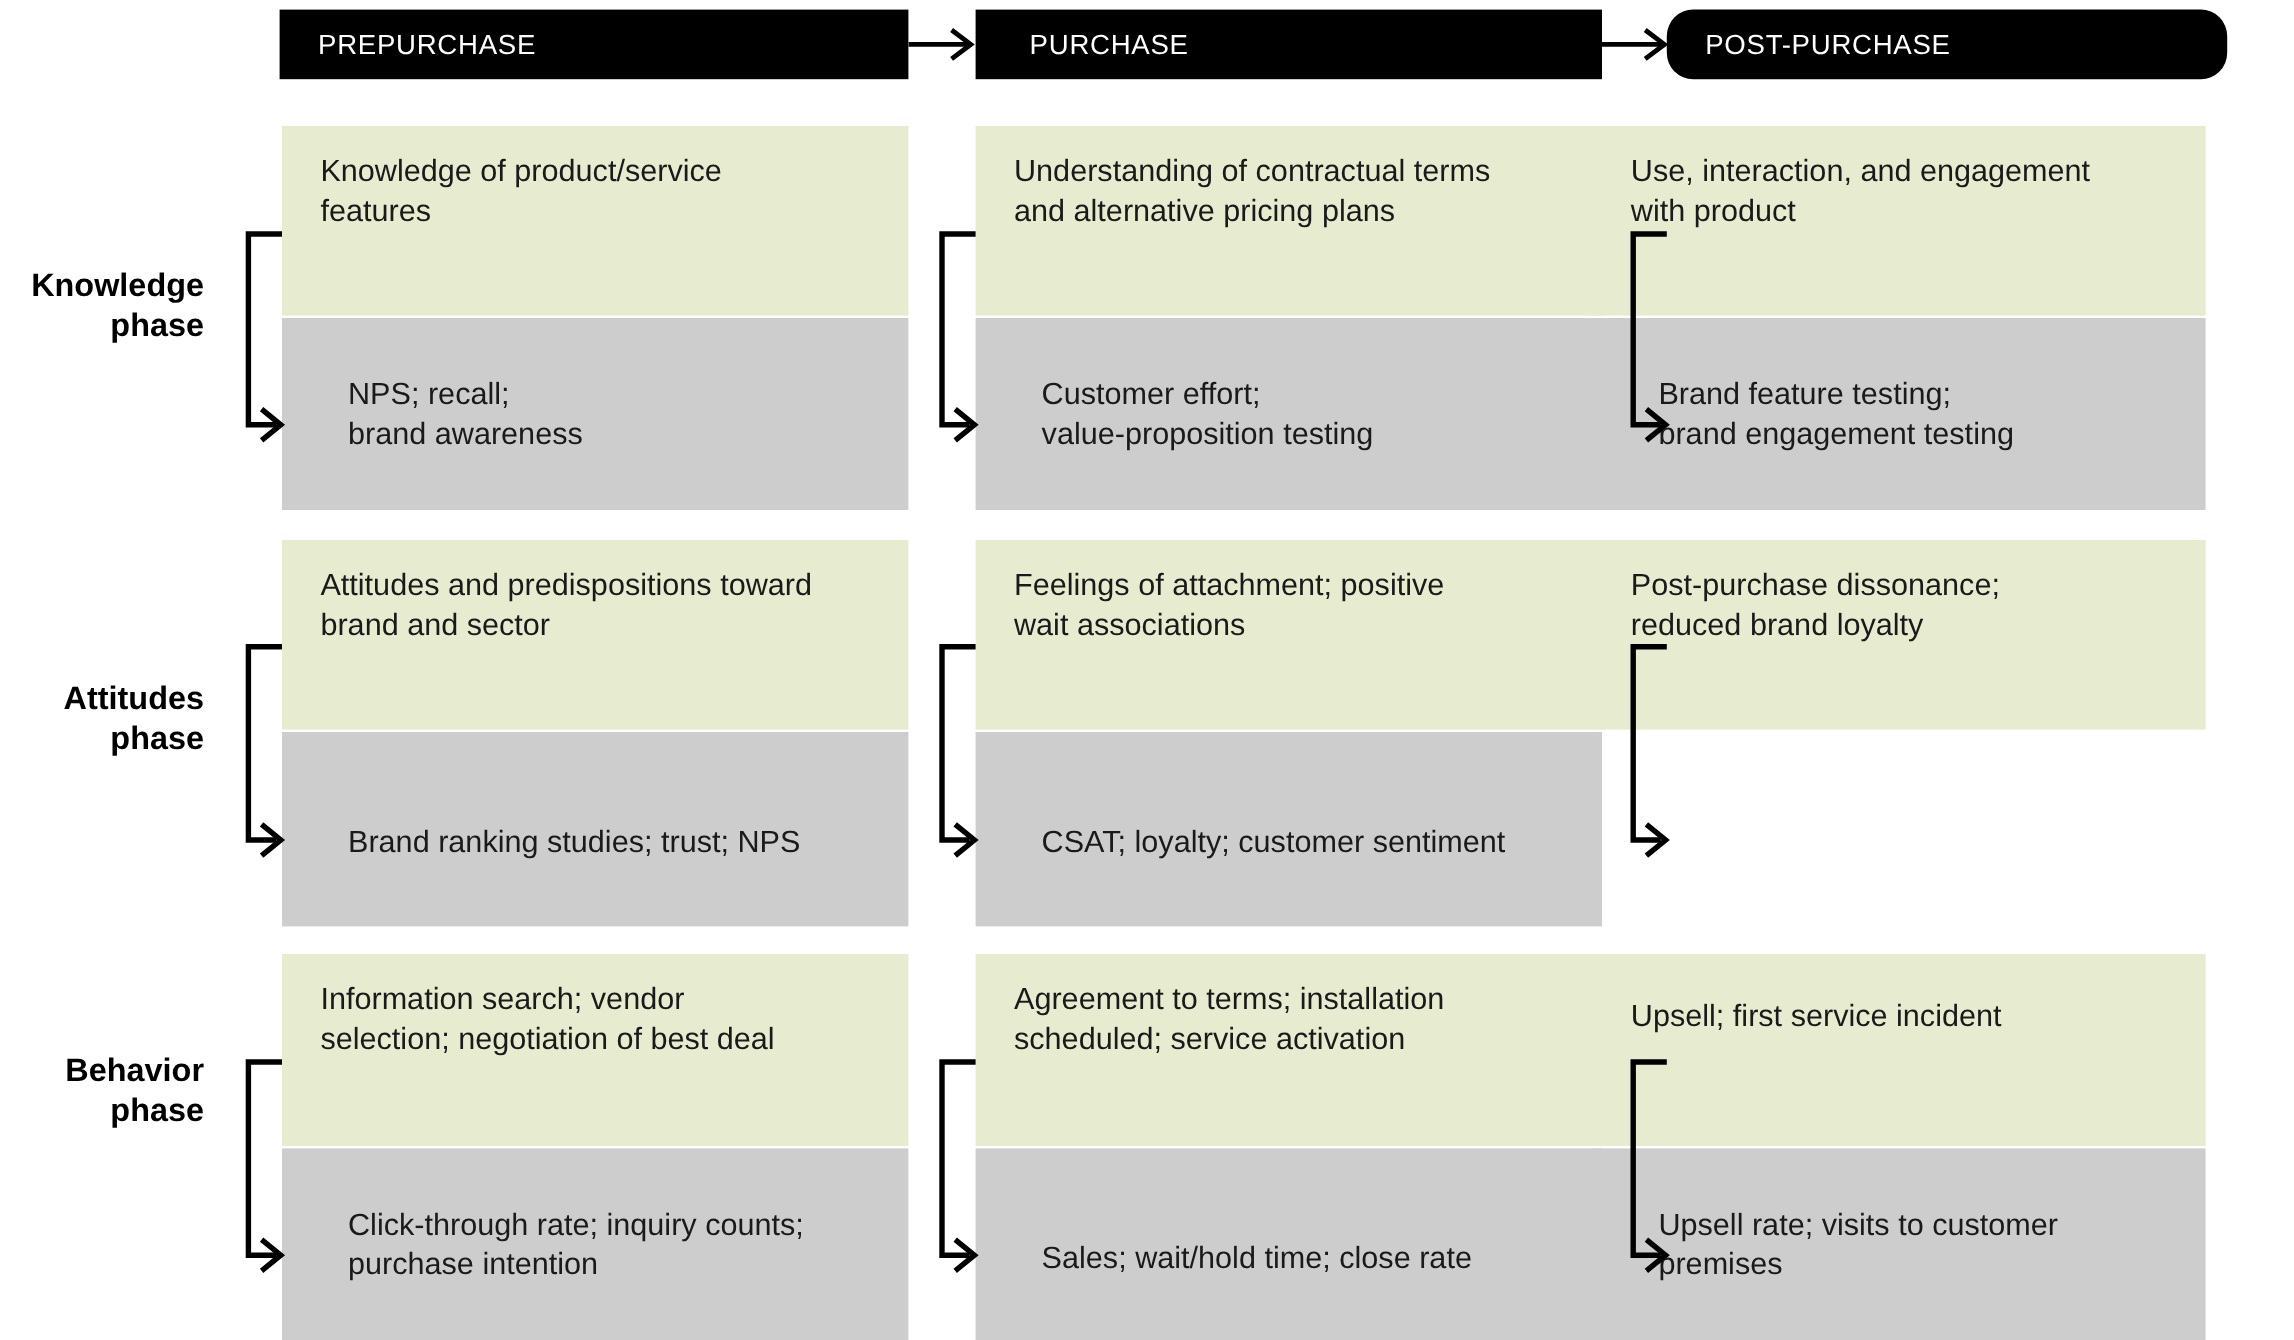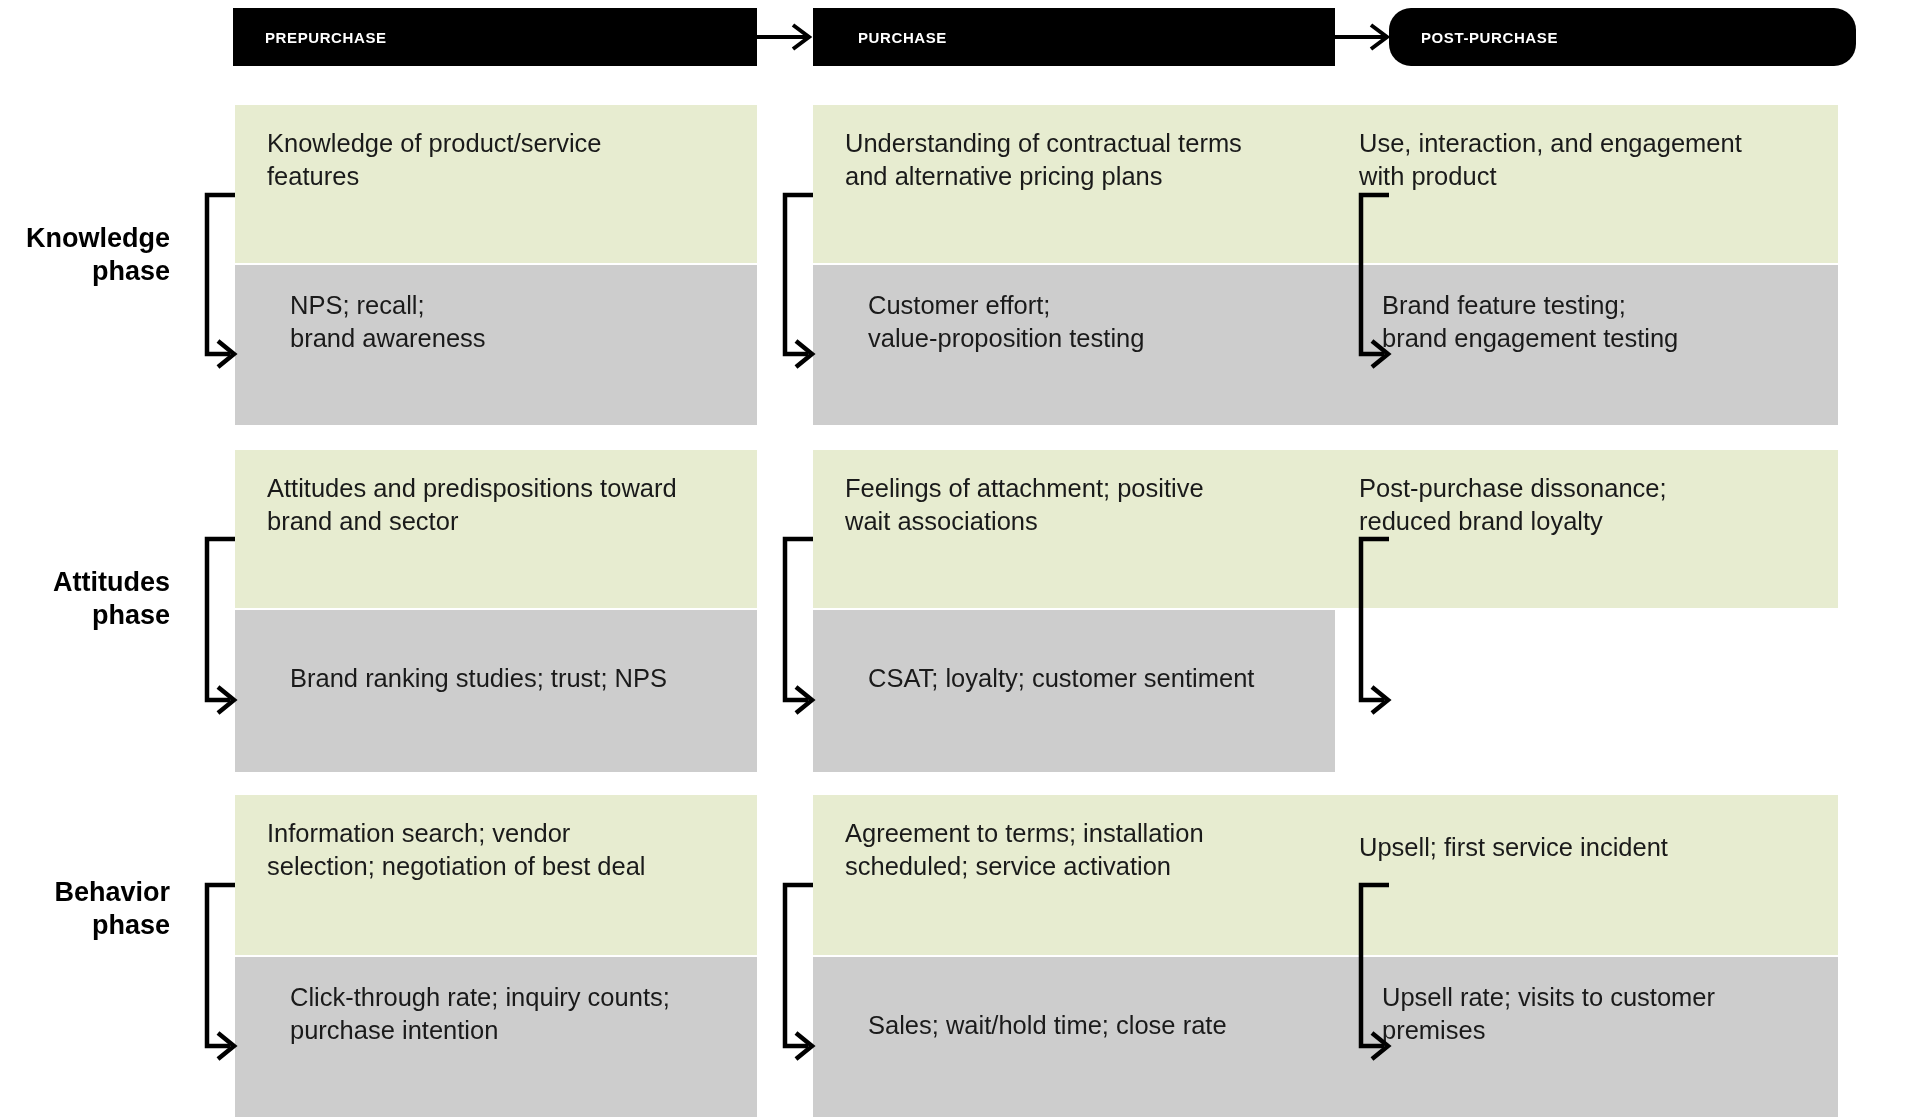--- a/index.html
+++ b/index.html
@@ -25,22 +25,22 @@
     background: #000000;
     color: #ffffff;
     height: 58px;
     top: 8px;
     display: flex;
     align-items: center;
     box-sizing: border-box;
     padding-left: 32px;
   }
   .stage-header .stage-label {
-    font-size: 15px;
-    font-weight: bold;
+    font-size: 23px;
+    font-weight: normal;
     letter-spacing: 0.6px;
     line-height: 1;
     white-space: nowrap;
   }
   #hdr-1 { left: 233px; width: 524px; }
   #hdr-2 { left: 813px; width: 522px; padding-left: 45px; }
   #hdr-3 { left: 1389px; width: 467px; border-radius: 22px; }
 
   
   .stage-arrow {
@@ -111,22 +111,22 @@
   .row-2.metric { top: 957px; height: 160px; }
 
   
   .cell.experience.row-0 .cell-text,
   .cell.experience.row-1 .cell-text,
   .cell.experience.row-2 .cell-text { align-self: flex-start; margin-top: 22px; }
   
   .cell.experience.one-line .cell-text { margin-top: 36px; }
 
   
-  .cell.metric .cell-text { align-self: flex-start; margin-top: 24px; }
-  .cell.metric.one-line .cell-text { margin-top: 52px; }
+  .cell.metric .cell-text { align-self: flex-start; margin-top: 48px; }
+  .cell.metric.one-line .cell-text { margin-top: 76px; }
 
   
   .elbow {
     position: absolute;
     width: 62px;
   }
   .elbow svg { display: block; overflow: visible; }
   #elbow-0-0 { left: 176px; top: 190px; height: 178px; }
   #elbow-0-1 { left: 754px; top: 190px; height: 178px; }
   #elbow-0-2 { left: 1330px; top: 190px; height: 178px; }

